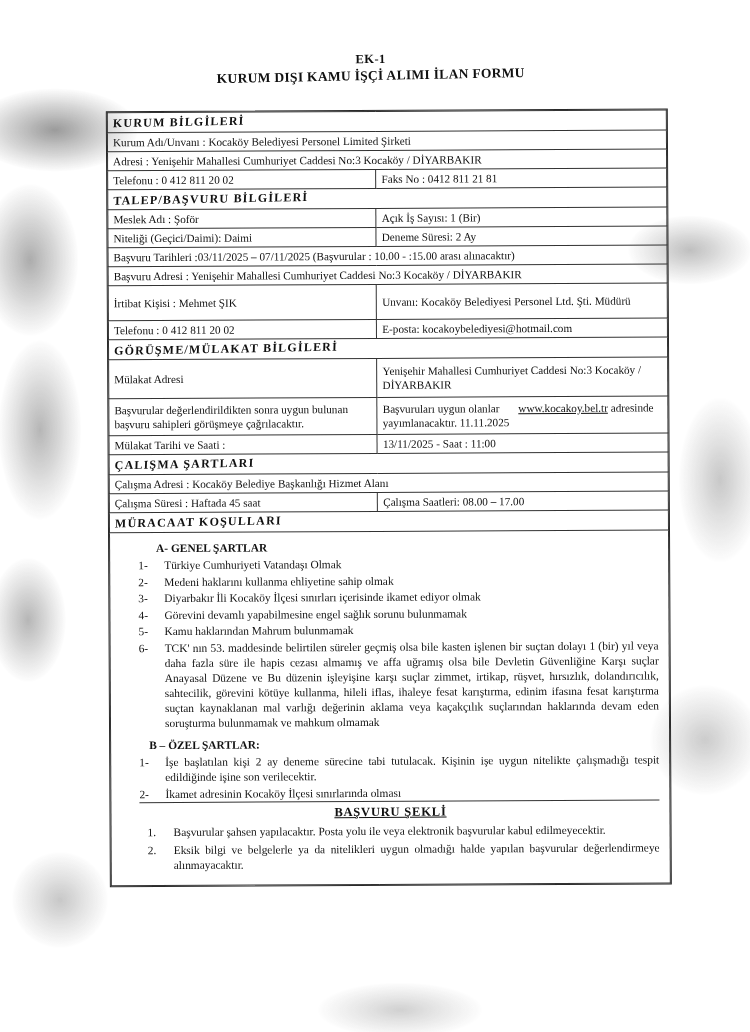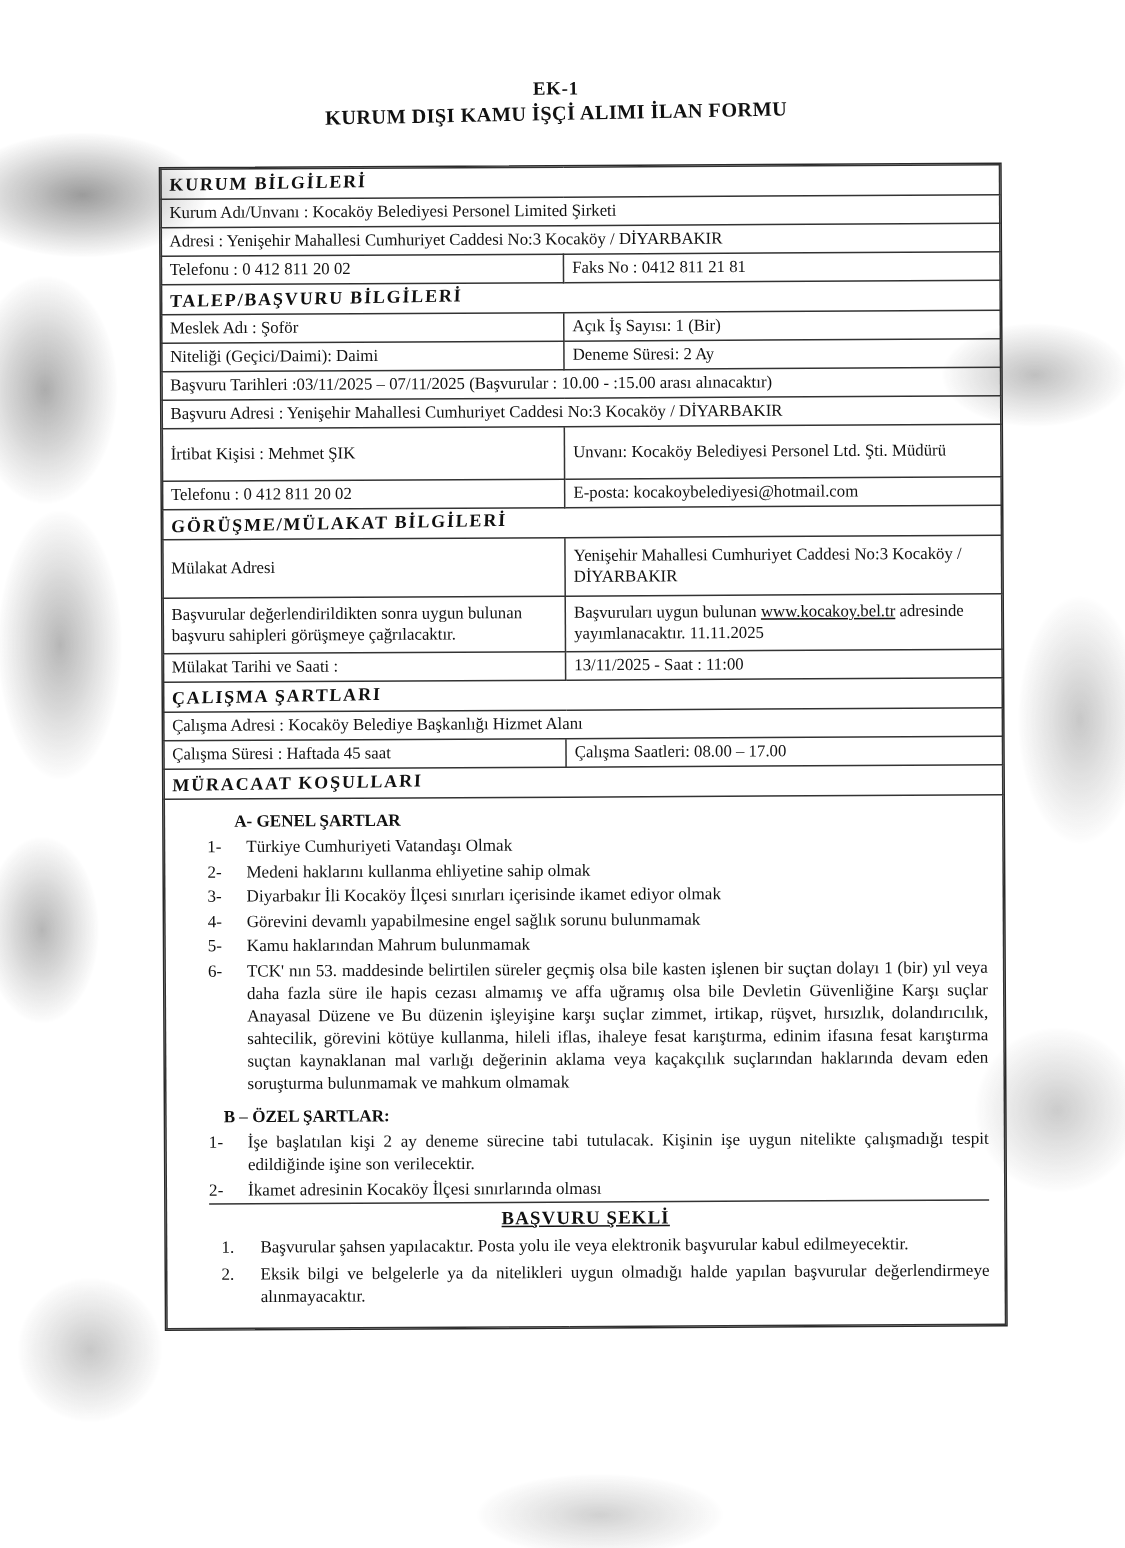--- a/index.html
+++ b/index.html
@@ -90,21 +90,21 @@
     font-size: 12px;
     letter-spacing: 1.2px;
     padding: 3px 8px;
   }
   .band-text {
     display: inline-block;
     transform: rotate(-0.8deg) skewX(-3deg);
     font-weight: bold;
   }
 
-  .u { text-decoration: underline; }
+  .u { text-decoration: underline; margin-left: 16px; }
 
   .cond-wrap {
     padding: 8px 10px 10px 10px;
     font-size: 11.4px;
     line-height: 1.32;
   }
   .sec-title {
     font-weight: bold;
     margin-left: 36px;
     margin-bottom: 2px;
@@ -201,21 +201,21 @@
         <tr class="band">
           <td colspan="2"><span class="band-text">GÖRÜŞME/MÜLAKAT BİLGİLERİ</span></td>
         </tr>
         <tr>
           <td style="width:48%;height:34px">Mülakat Adresi</td>
           <td>Yenişehir Mahallesi Cumhuriyet Caddesi No:3 Kocaköy / DİYARBAKIR</td>
         </tr>
         <tr>
           <td style="height:32px">Başvurular değerlendirildikten sonra uygun bulunan başvuru sahipleri görüşmeye çağrılacaktır.</td>
           <td>
-            <span>Başvuruları uygun bulunan </span><span class="u">www.kocakoy.bel.tr</span><span> adresinde yayımlanacaktır. 11.11.2025</span>
+            <span>Başvuruları uygun olanlar </span><span class="u">www.kocakoy.bel.tr</span><span> adresinde yayımlanacaktır. 11.11.2025</span>
           </td>
         </tr>
         <tr>
           <td>Mülakat Tarihi ve Saati :</td>
           <td>13/11/2025 - Saat : 11:00</td>
         </tr>
 
         <tr class="band">
           <td colspan="2"><span class="band-text">ÇALIŞMA ŞARTLARI</span></td>
         </tr>

